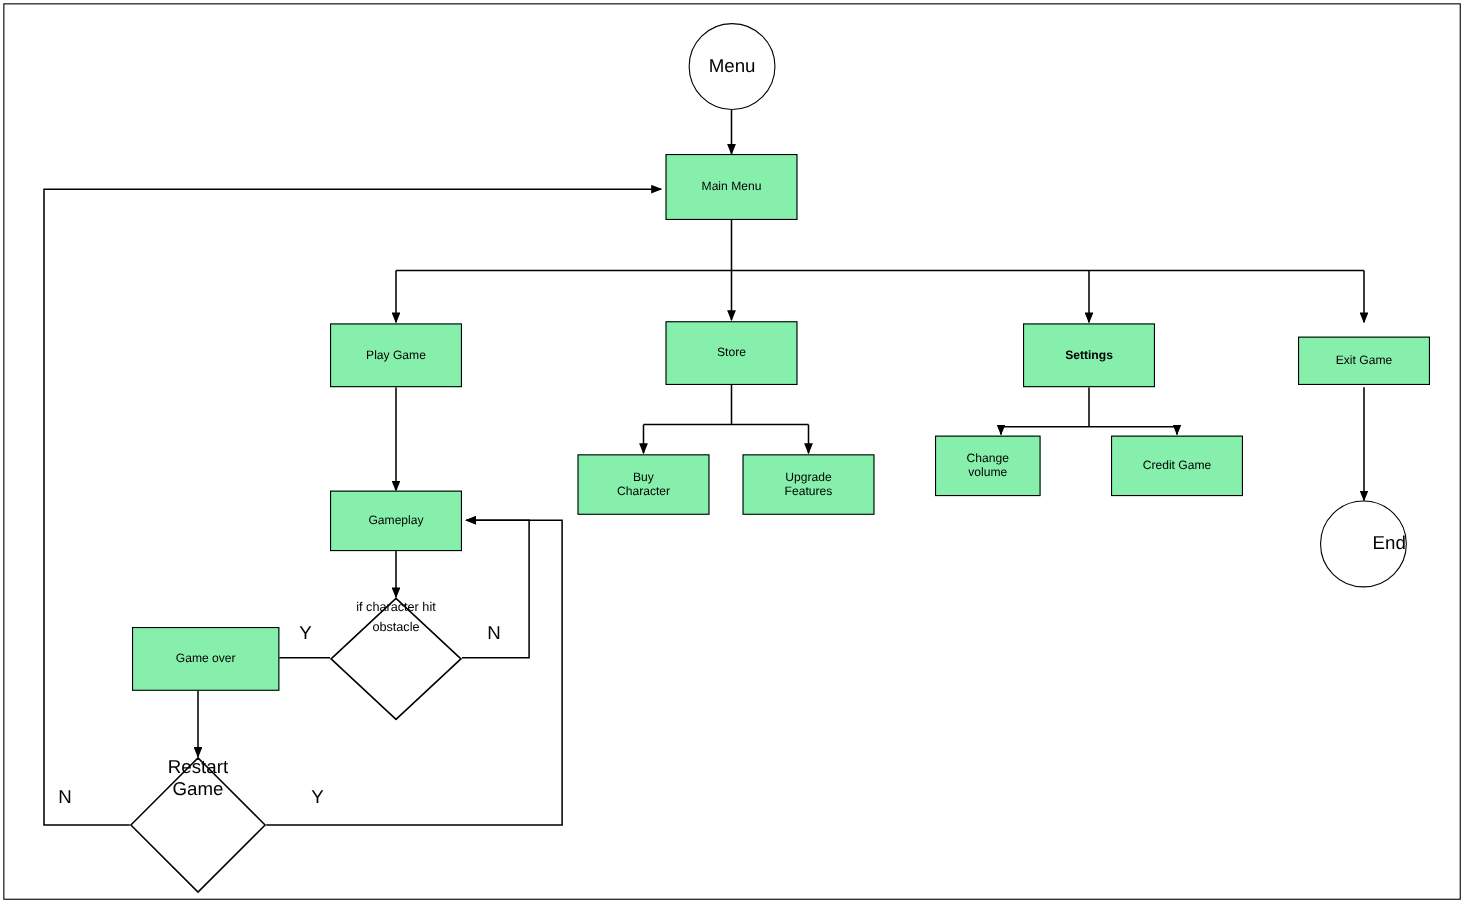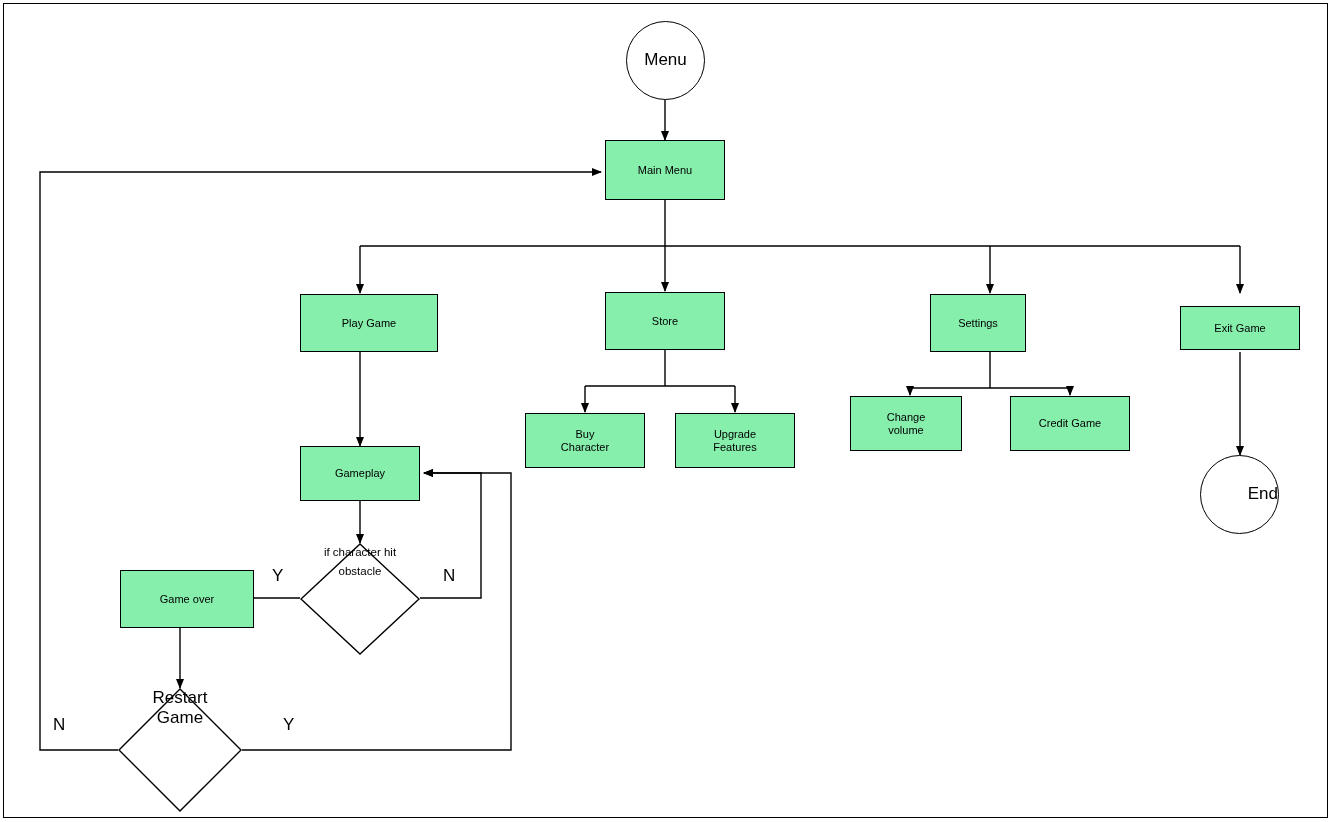--- a/index.html
+++ b/index.html
@@ -142,47 +142,47 @@
   </svg>
 
   <div class="node terminator" style="left:626px; top:21px; width:79px; height:79px;">
     <span>Menu</span>
   </div>
 
   <div class="node box" style="left:605px; top:140px; width:120px; height:60px;">
     <span>Main Menu</span>
   </div>
 
-  <div class="node box" style="left:300px; top:294px; width:138px; height:58px;">
+  <div class="node box" style="left:300px; top:294px; width:120px; height:58px;">
     <span>Play Game</span>
   </div>
 
   <div class="node box" style="left:605px; top:292px; width:120px; height:58px;">
     <span>Store</span>
   </div>
 
-  <div class="node box" style="left:930px; top:294px; width:96px; height:58px;">
+  <div class="node box" style="left:930px; top:294px; width:120px; height:58px;font-weight:bold;">
     <span>Settings</span>
   </div>
 
   <div class="node box" style="left:1180px; top:306px; width:120px; height:44px;">
     <span>Exit Game</span>
   </div>
 
   <div class="node box" style="left:525px; top:413px; width:120px; height:55px;">
     <span>Buy
 Character</span>
   </div>
 
   <div class="node box" style="left:675px; top:413px; width:120px; height:55px;">
     <span>Upgrade
 Features</span>
   </div>
 
-  <div class="node box" style="left:850px; top:396px; width:112px; height:55px;">
+  <div class="node box" style="left:850px; top:396px; width:96px; height:55px;">
     <span>Change
 volume</span>
   </div>
 
   <div class="node box" style="left:1010px; top:396px; width:120px; height:55px;">
     <span>Credit Game</span>
   </div>
 
   <div class="node terminator" style="left:1200px; top:455px; width:79px; height:79px;justify-content:flex-end;">
     <span>End</span>

